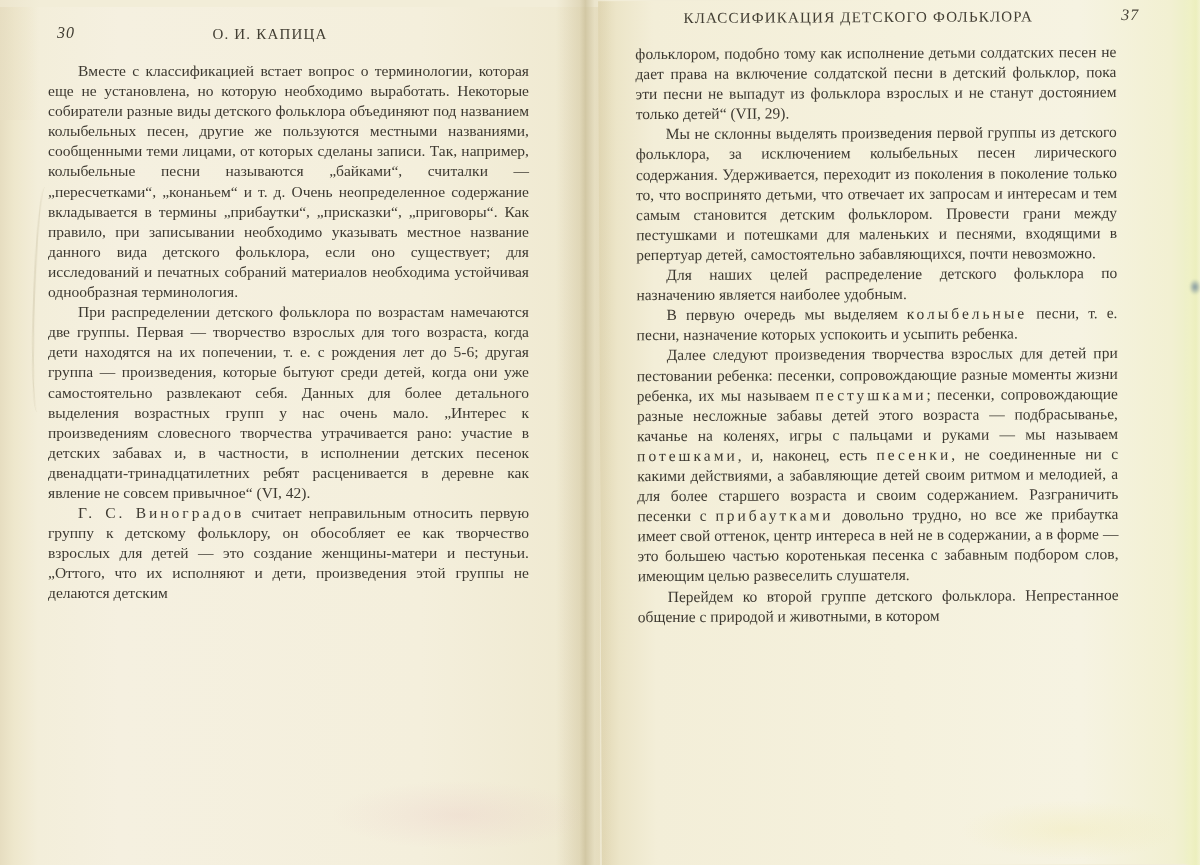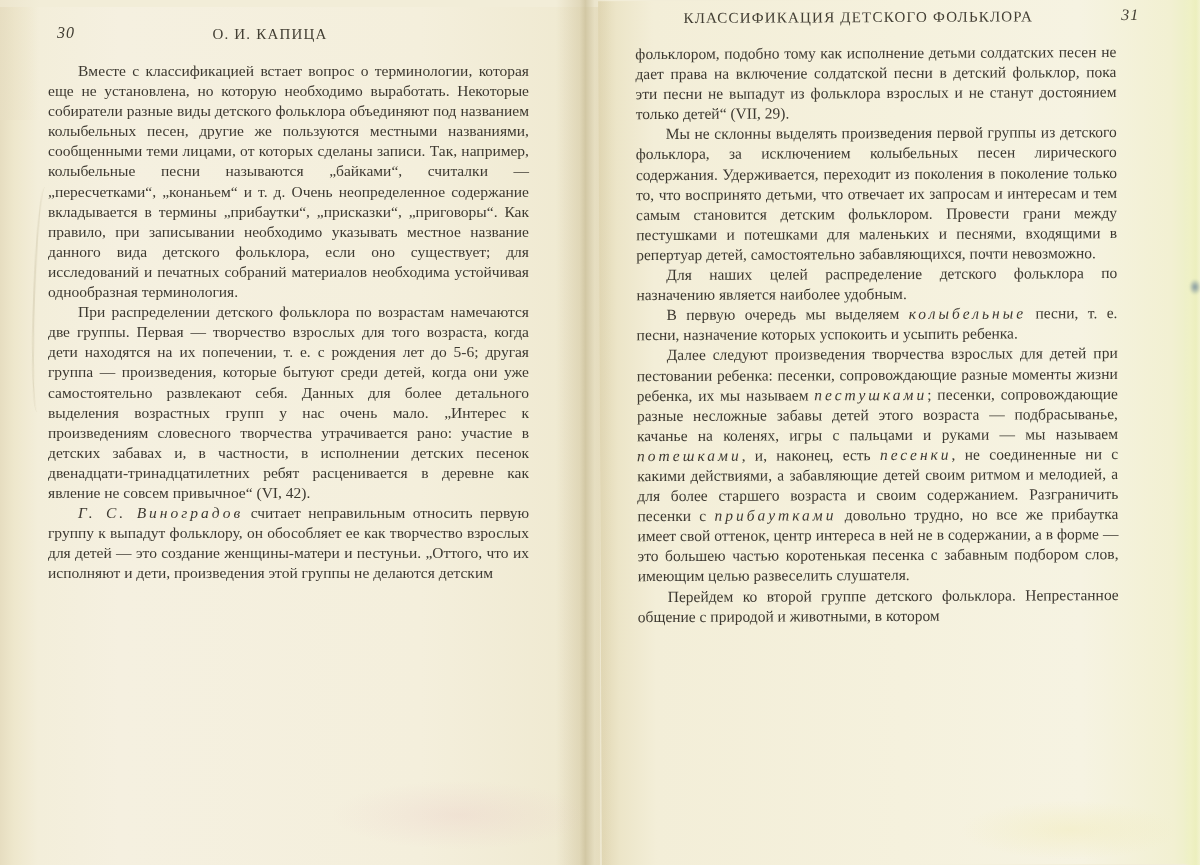--- a/index.html
+++ b/index.html
@@ -26,21 +26,21 @@
   .running{
     position:absolute;font-size:15px;color:#433f34;letter-spacing:1.2px;
     white-space:nowrap;
   }
   .textblock{
     position:absolute;width:481px;font-size:15.5px;line-height:20.1px;
     color:#3d3931;text-align:justify;
   }
   .textblock p{margin:0;text-indent:30px;}
   .textblock p.noindent{text-indent:0;}
-  .spaced{letter-spacing:3px;font-style:italic;}
+  .spaced{letter-spacing:3px;}
   .page.left .textblock{left:48px;top:54px;}
   .page.left .pagenum{left:57px;top:17px;}
   .page.left .running{left:0;right:60px;top:19px;text-align:center;}
   .page.right{transform:rotate(-0.25deg);}
   .page.right .textblock{left:37px;top:43px;}
   .page.right .pagenum{left:523px;top:7px;}
   .page.right .running{left:60px;width:400px;top:9px;text-align:center;}
   
   .gutter-shadow{
     position:absolute;left:556px;top:0;width:70px;height:865px;pointer-events:none;
@@ -80,27 +80,27 @@
 <body>
 
 <div class="spread">
 
   <div class="page left">
     <span class="pagenum">30</span>
     <div class="running">О. И. КАПИЦА</div>
     <div class="textblock">
         <p><span>Вместе с классификацией встает вопрос о терминологии, которая еще не установлена, но которую необходимо выработать. Некоторые собиратели разные виды детского фольклора объединяют под названием колыбельных песен, другие же пользуются местными названиями, сообщенными теми лицами, от которых сделаны записи. Так, например, колыбельные песни называются „байками“, считалки — „пересчетками“, „конаньем“ и т. д. Очень неопределенное содержание вкладывается в термины „прибаутки“, „присказки“, „приговоры“. Как правило, при записывании необходимо указывать местное название данного вида детского фольклора, если оно существует; для исследований и печатных собраний материалов необходима устойчивая однообразная терминология.</span></p>
         <p><span>При распределении детского фольклора по возрастам намечаются две группы. Первая — творчество взрослых для того возраста, когда дети находятся на их попечении, т. е. с рождения лет до 5-6; другая группа — произведения, которые бытуют среди детей, когда они уже самостоятельно развлекают себя. Данных для более детального выделения возрастных групп у нас очень мало. „Интерес к произведениям словесного творчества утрачивается рано: участие в детских забавах и, в частности, в исполнении детских песенок двенадцати-тринадцатилетних ребят расценивается в деревне как явление не совсем привычное“ (VI, 42).</span></p>
-        <p><span class="spaced">Г. С. Виноградов</span><span> считает неправильным относить первую группу к выпадут фольклору, он обособляет ее как творчество взрослых для детей — это создание женщины-матери и пестуньи. „Оттого, что их исполняют и дети, произведения этой группы не делаются детским</span></p>
+        <p><span class="spaced">Г. С. Виноградов</span><span> считает неправильным относить первую группу к детскому фольклору, он обособляет ее как творчество взрослых для детей — это создание женщины-матери и пестуньи. „Оттого, что их исполняют и дети, произведения этой группы не делаются детским</span></p>
       </div>
     <div class="crease-line"></div>
   </div>
 
   <div class="page right">
-    <span class="pagenum">31</span>
+    <span class="pagenum">37</span>
     <div class="running">КЛАССИФИКАЦИЯ ДЕТСКОГО ФОЛЬКЛОРА</div>
     <div class="textblock">
         <p class="noindent"><span>фольклором, подобно тому как исполнение детьми солдатских песен не дает права на включение солдатской песни в детский фольклор, пока эти песни не выпадут из фольклора взрослых и не станут достоянием только детей“ (VII, 29).</span></p>
         <p><span>Мы не склонны выделять произведения первой группы из детского фольклора, за исключением колыбельных песен лирического содержания. Удерживается, переходит из поколения в поколение только то, что воспринято детьми, что отвечает их запросам и интересам и тем самым становится детским фольклором. Провести грани между пестушками и потешками для маленьких и песнями, входящими в репертуар детей, самостоятельно забавляющихся, почти невозможно.</span></p>
         <p><span>Для наших целей распределение детского фольклора по назначению является наиболее удобным.</span></p>
         <p><span>В первую очередь мы выделяем </span><span class="spaced">колыбельные</span><span> песни, т. е. песни, назначение которых успокоить и усыпить ребенка.</span></p>
         <p><span>Далее следуют произведения творчества взрослых для детей при пестовании ребенка: песенки, сопровождающие разные моменты жизни ребенка, их мы называем </span><span class="spaced">пестушками</span><span>; песенки, сопровождающие разные несложные забавы детей этого возраста — подбрасыванье, качанье на коленях, игры с пальцами и руками — мы называем </span><span class="spaced">потешками</span><span>, и, наконец, есть </span><span class="spaced">песенки</span><span>, не соединенные ни с какими действиями, а забавляющие детей своим ритмом и мелодией, а для более старшего возраста и своим содержанием. Разграничить песенки с </span><span class="spaced">прибаутками</span><span> довольно трудно, но все же прибаутка имеет свой оттенок, центр интереса в ней не в содержании, а в форме — это большею частью коротенькая песенка с забавным подбором слов, имеющим целью развеселить слушателя.</span></p>
         <p><span>Перейдем ко второй группе детского фольклора. Непрестанное общение с природой и животными, в котором</span></p>
       </div>
   </div>

